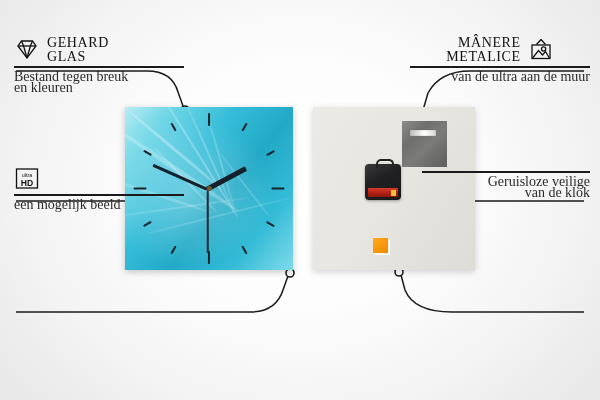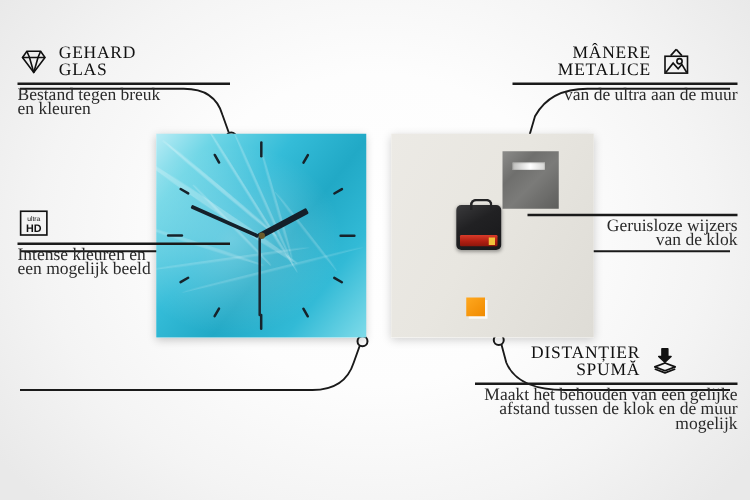--- a/index.html
+++ b/index.html
@@ -192,21 +192,20 @@
     <div class="head">
       <svg class="ico" viewBox="0 0 26 25">
         <rect x="2.5" y="3" width="21" height="19" fill="none" stroke="#111" stroke-width="1.3"></rect>
         <text x="13" y="11" font-family="Liberation Sans, sans-serif" font-size="5.4" text-anchor="middle" fill="#111">ultra</text>
         <text x="13" y="19.5" font-family="Liberation Sans, sans-serif" font-size="8.6" font-weight="bold" text-anchor="middle" fill="#111">HD</text>
       </svg>
       <div>
       </div>
     </div>
     <div class="rule"></div>
-    <div class="body">Intense kleuren en</div>
     <div class="body">een mogelijk beeld</div>
   </div>
 
 
   <div class="feat right" id="f-hang">
     <div class="head">
       <div>
         <div class="title">MÂNERE</div>
         <div class="title">METALICE</div>
       </div>
@@ -218,36 +217,18 @@
           <circle cx="15.6" cy="12" r="2.1"></circle>
         </g>
       </svg>
     </div>
     <div class="rule"></div>
     <div class="body">van de ultra aan de muur</div>
   </div>
 
   <div class="feat right" id="f-mech">
     <div class="rule"></div>
-    <div class="body">Geruisloze wijzers</div>
+    <div class="body">Geruisloze veilige</div>
     <div class="body">van de klok</div>
   </div>
 
-  <div class="feat right" id="f-spacer">
-    <div class="head">
-      <div>
-        <div class="title">DISTANȚIER</div>
-        <div class="title">SPUMĂ</div>
-      </div>
-      <svg class="ico" viewBox="0 0 26 25">
-        <g fill="none" stroke="#111" stroke-width="1.35" stroke-linejoin="round">
-          <path d="M10.6,2 l4.6,0 l0,6.2 l2.6,0 l-4.9,4.6 l-4.9,-4.6 l2.6,0 Z" fill="#111"></path>
-          <path d="M13,13.4 l8.2,3.1 l-8.2,3.1 l-8.2,-3.1 Z"></path>
-          <path d="M4.8,18.2 l8.2,3.1 l8.2,-3.1"></path>
-        </g>
-      </svg>
-    </div>
-    <div class="rule"></div>
-    <div class="body">Maakt het behouden van een gelijke</div>
-    <div class="body">afstand tussen de klok en de muur mogelijk</div>
-  </div>
 
 </div>
 
 </body></html>

